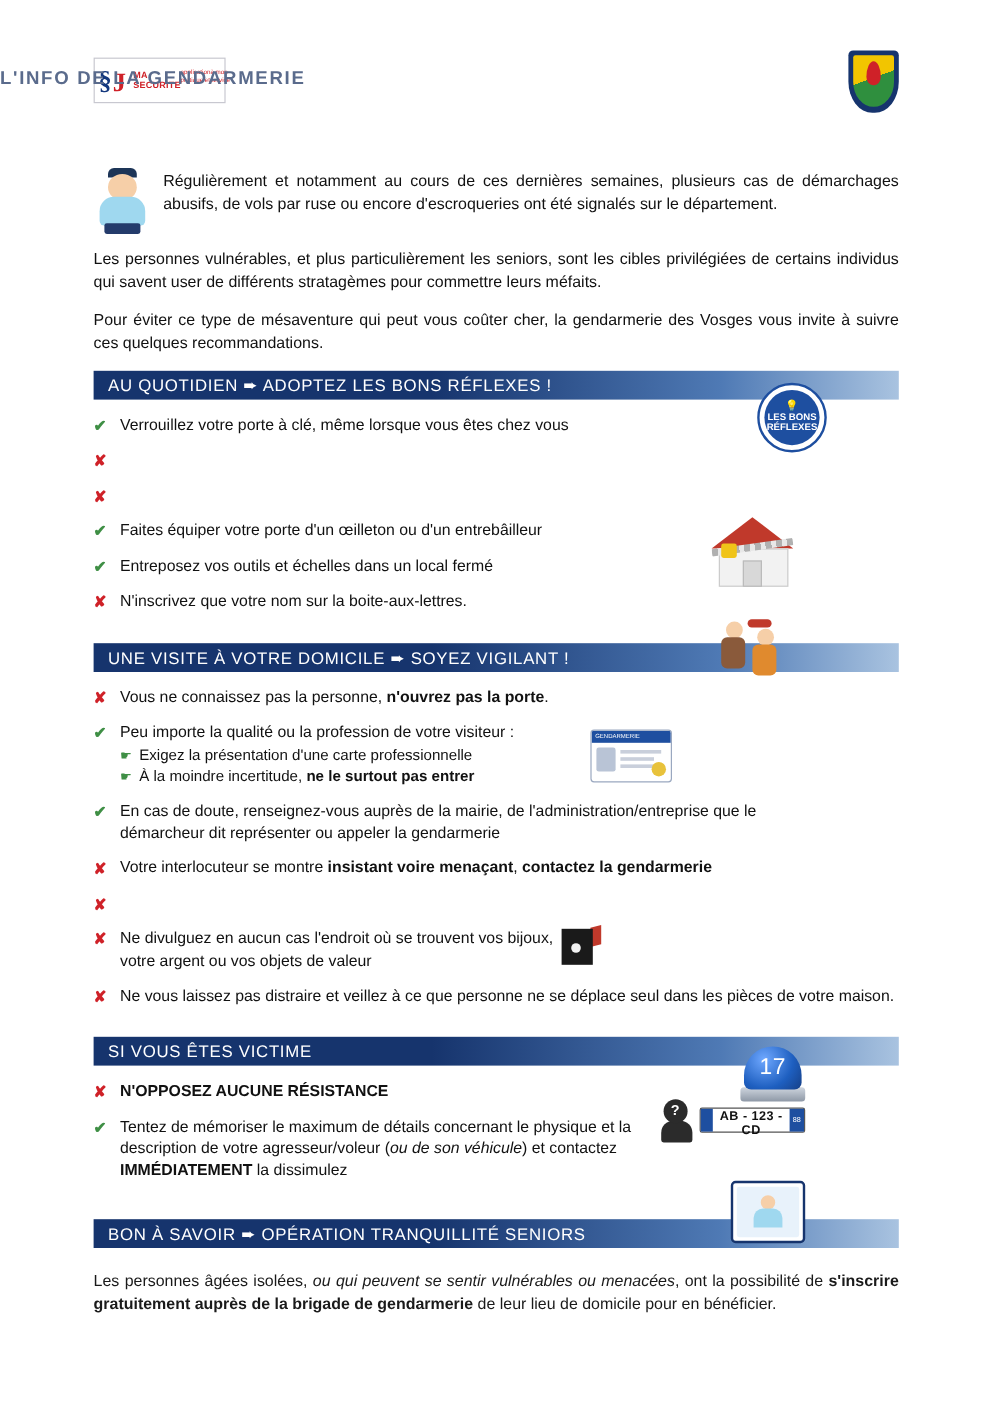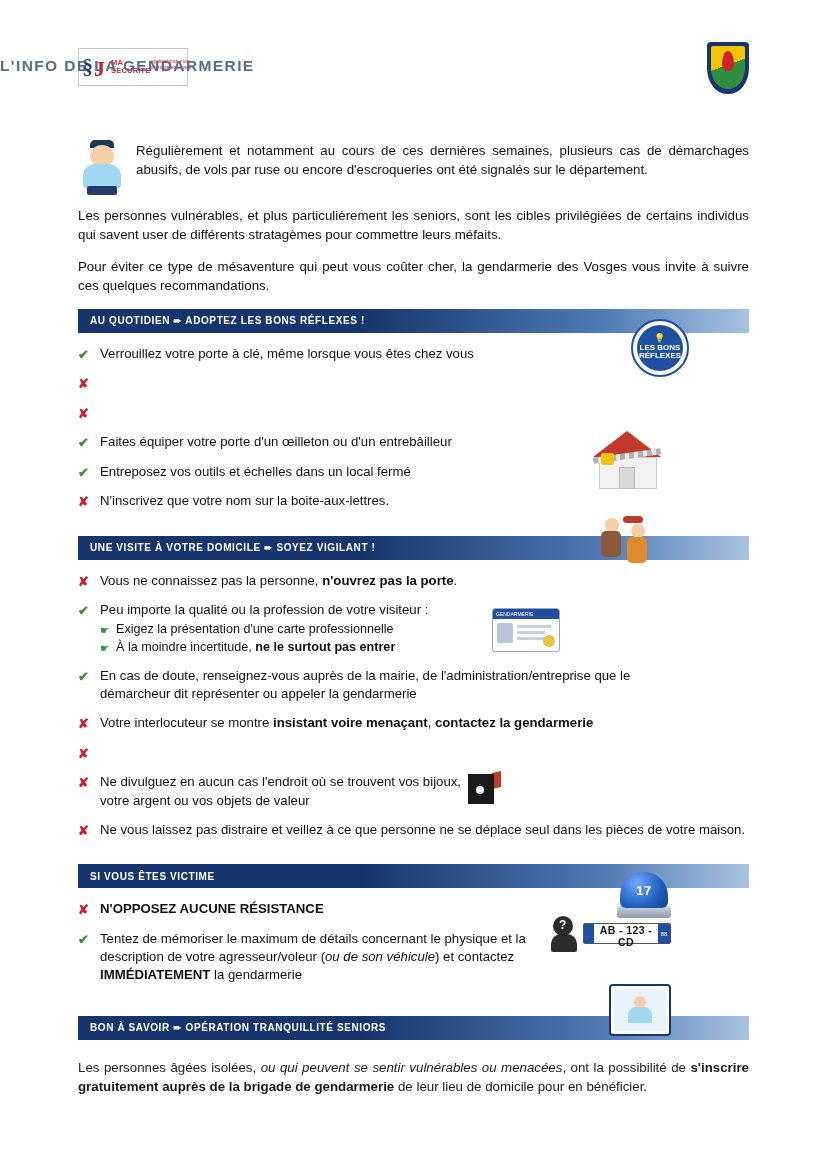--- a/index.html
+++ b/index.html
@@ -163,22 +163,22 @@
     height: 24px;
     background: linear-gradient(to right, #16346d 0%, #16346d 42%, #4f7ab5 78%, #a9c3e0 100%);
     display: flex;
     align-items: center;
     padding-left: 12px;
     box-sizing: border-box;
     position: relative;
   }
   .banner span.label {
     color: #ffffff;
-    font-size: 10px;
-    font-weight: bold;
+    font-size: 14px;
+    font-weight: normal;
     letter-spacing: .6px;
   }
 
   
   .list {
     margin: 12px 78px 0 78px;
     position: relative;
   }
   .item {
     display: flex;
@@ -347,21 +347,21 @@
     width: 54px;
     height: 52px;
   }
   .siren .dome {
     position: absolute; left: 3px; top: 0; width: 48px; height: 36px;
     background: radial-gradient(circle at 35% 30%, #6fa8ff 0%, #1e5fc0 60%, #163f86 100%);
     border-radius: 24px 24px 6px 6px;
     display: flex; align-items: center; justify-content: center;
   }
   .siren .num {
-    color: #ffffff; font-size: 13px; font-weight: bold; letter-spacing: .5px;
+    color: #ffffff; font-size: 19px; font-weight: normal; letter-spacing: .5px;
   }
   .siren .base {
     position: absolute; left: 0; top: 34px; width: 54px; height: 12px;
     background: linear-gradient(#cfd6df,#8e98a6);
     border-radius: 3px;
   }
 
   .plate-img {
     position: absolute;
     right: 78px;
@@ -637,21 +637,21 @@
     </div>
 
     <div class="item">
       <div class="mark no">✘</div>
       <div class="itxt"><b>N'OPPOSEZ AUCUNE RÉSISTANCE</b></div>
     </div>
 
     <div class="item">
       <div class="mark ok">✔</div>
       <div class="itxt" style="max-width:470px">
-        <span>Tentez de mémoriser le maximum de détails concernant le physique et la description de votre agresseur/voleur (</span><i>ou de son véhicule</i><span>) et contactez </span><b>IMMÉDIATEMENT</b><span> la gendarmerie</span>
+        <span>Tentez de mémoriser le maximum de détails concernant le physique et la description de votre agresseur/voleur (</span><i>ou de son véhicule</i><span>) et contactez </span><b>IMMÉDIATEMENT</b><span> la dissimulez</span>
       </div>
     </div>
   </div>
 
   <div class="spacer-md"></div>
 
   <div class="banner">
     <span class="label">BON À SAVOIR ➨ OPÉRATION TRANQUILLITÉ SENIORS</span>
     <div class="tablet-img">
       <div class="scr">

